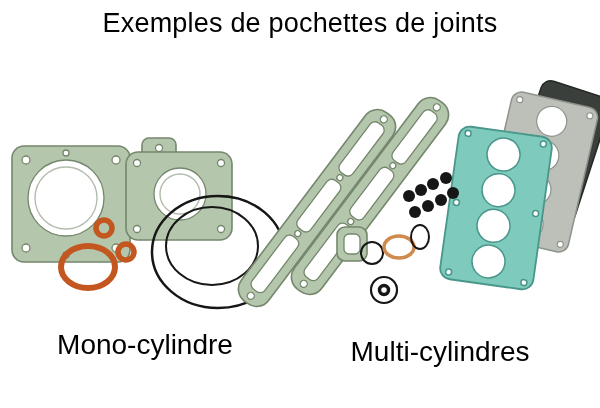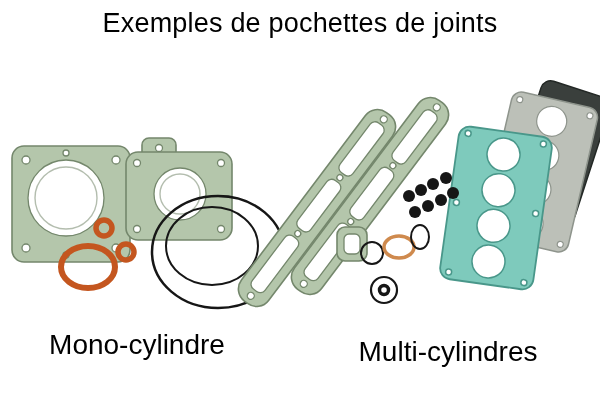--- a/index.html
+++ b/index.html
@@ -9,22 +9,22 @@
     font-family:"Liberation Sans", sans-serif;
   }
   .title{
     position:absolute;top:7px;left:0;width:600px;text-align:center;
     font-size:27px;line-height:1.22;color:var(--text,#000);
     letter-spacing:.2px;
   }
   .caption{
     position:absolute;font-size:28px;color:var(--text,#000);text-align:center;
   }
-  .caption-mono{left:22px;top:329px;width:230px;}
-  .caption-multi{left:328px;top:336px;width:240px;}
+  .caption-mono{left:30px;top:329px;width:230px;}
+  .caption-multi{left:320px;top:336px;width:240px;}
   svg.illustration{position:absolute;left:0;top:0;}
 
   .green-fill{fill:var(--gasket-green,#b4c6ab);stroke:var(--gasket-green-dark,#74876c);stroke-width:1.6;}
   .hole{fill:#ffffff;stroke:var(--gasket-green-dark,#74876c);stroke-width:1.3;}
   .teal-fill{fill:var(--gasket-teal,#7ecabc);stroke:var(--gasket-teal-dark,#49978a);stroke-width:1.8;}
   .teal-hole{fill:#ffffff;stroke:var(--gasket-teal-dark,#49978a);stroke-width:1.5;}
   .gray-fill{fill:var(--gasket-gray,#bcc0b8);stroke:var(--gasket-gray-dark,#8e948c);stroke-width:1.5;}
   .gray-hole{fill:#ffffff;stroke:var(--gasket-gray-dark,#8e948c);stroke-width:1.2;}
   .dark-fill{fill:var(--gasket-dark,#3a3f3c);stroke:#232825;stroke-width:1.5;}
   .dark-hole{fill:#ffffff;stroke:#232825;stroke-width:1.2;}

